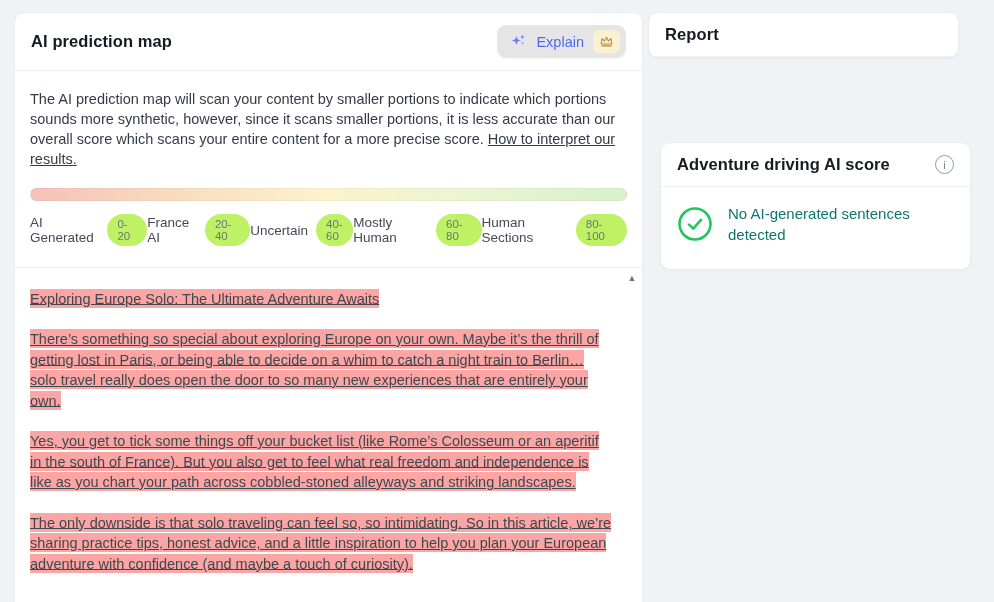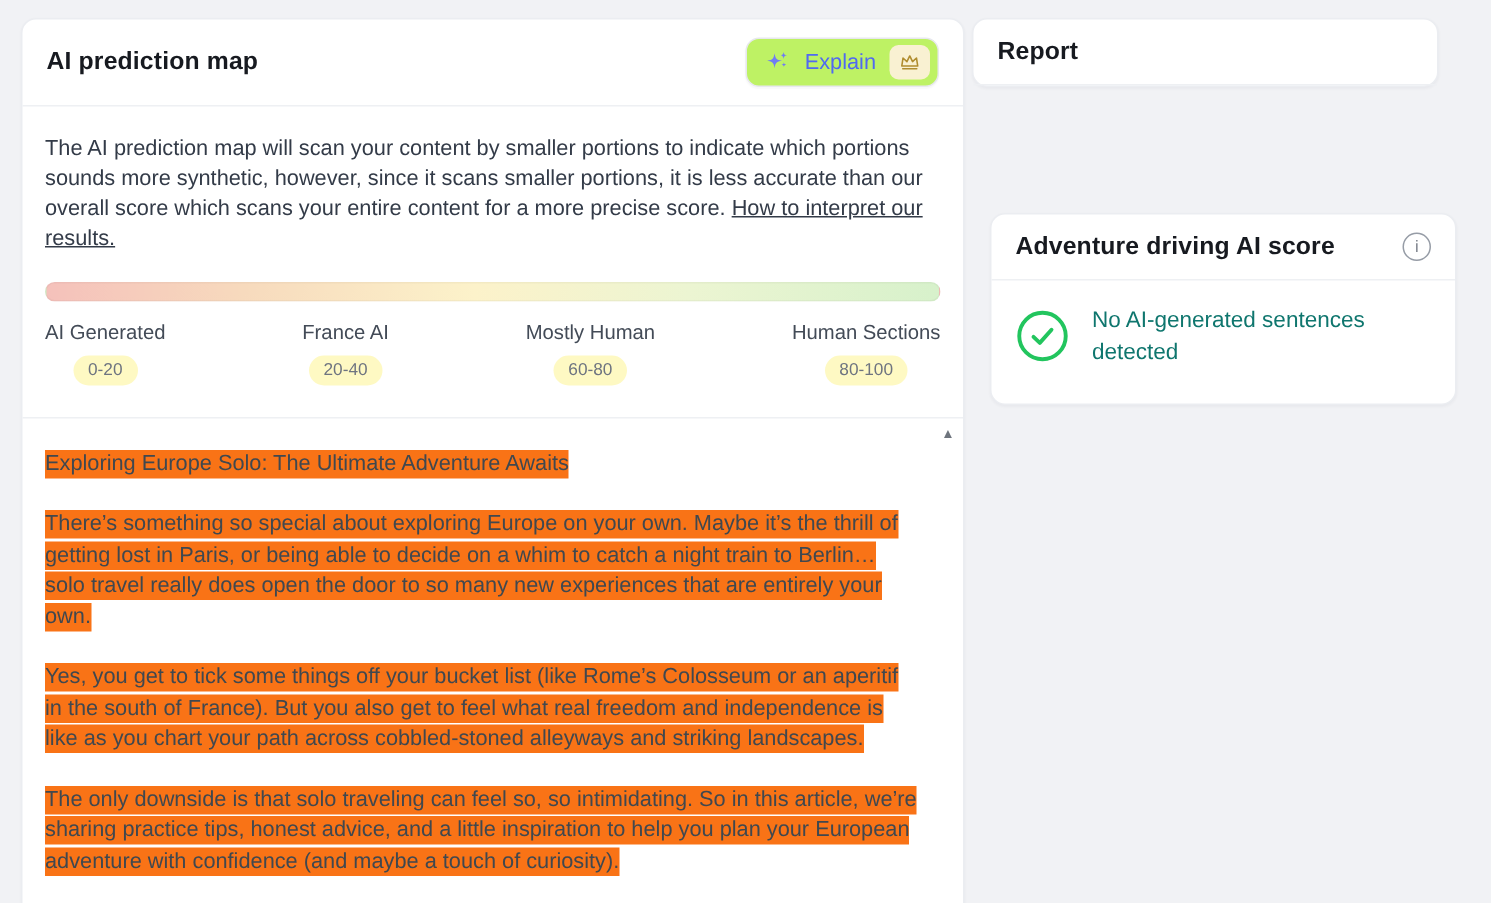--- a/index.html
+++ b/index.html
@@ -26,56 +26,56 @@
   }
 
   
   .left-card {
     position: absolute; left: 14px; top: 12px;
     width: 629px; height: 620px;
     display: flex; flex-direction: column;
   }
   .explain-btn {
     display: inline-flex; align-items: center; gap: 9px;
-    background: #bef264; border: 1px solid #e7e8ee; border-radius: 9px;
+    background: #e5e5e5; border: 1px solid #e7e8ee; border-radius: 9px;
     padding: 4px 5px 4px 12px; cursor: pointer;
     box-shadow: 0 1px 1px rgba(20,24,40,.03);
     font-family: inherit;
   }
   .explain-label { color: #5069f2; font-size: 14.5px; }
   .crown-badge {
     display: inline-flex; align-items: center; justify-content: center;
     width: 27px; height: 23px; background: #f9f1d2; border-radius: 6px;
   }
   .pm-body { padding: 18px 15px 21px; }
   .desc { margin: 0 0 19px; font-size: 14.5px; line-height: 20px; color: #333b48; }
   .desc a { color: #333b48; text-decoration: underline; cursor: pointer; }
   .scale-bar {
     height: 13px; border-radius: 999px; margin-bottom: 13px;
     background: linear-gradient(90deg,
       #f5c1bb 0%, #f7dabd 22%, #fcf2ca 48%, #ecf5d2 72%, #d7f1cb 100%);
     border: 1px solid rgba(0,0,0,.03);
   }
   .scale-row { display: flex; justify-content: space-between; }
-  .scale-col { display: flex; flex-direction: column; align-items: center; gap: 8px; }
+  .scale-col { display: flex; flex-direction: row; align-items: center; gap: 8px; }
   .scale-label { font-size: 13.5px; color: #434b57; }
   .scale-pill {
-    font-size: 11.5px; color: #6e7480; background: #fef9c3;
+    font-size: 11.5px; color: #6e7480; background: #bef264;
     padding: 4px 10px; border-radius: 999px;
   }
   .text-panel {
     border-top: 1px solid #eef0f3;
     flex: 1; position: relative; overflow: hidden;
     padding: 20px 30px 0 15px;
     font-size: 14.5px; line-height: 20.5px; color: #40484f;
   }
   .text-panel p { margin: 0 0 20px; }
   .hl {
-    background: #f97316; padding: 1.5px 0;
-    box-decoration-break: clone; -webkit-box-decoration-break: clone;
+    background: #fca5a5; padding: 1.5px 0;
+    box-decoration-break: clone; text-decoration: underline; -webkit-box-decoration-break: clone;
   }
   .scrollbar {
     position: absolute; top: 3px; right: 3px; bottom: 0; width: 14px;
     display: flex; justify-content: center; align-items: flex-start;
     cursor: pointer;
   }
   .scroll-up-icon { color: #6e747d; font-size: 9px; line-height: 14px; }
 
   
   .report-card { position: absolute; left: 648px; top: 12px; width: 311px; }
@@ -131,20 +131,24 @@
     <div class="scale-row">
       <div class="scale-col">
         <span class="scale-label">AI Generated</span>
         <span class="scale-pill">0-20</span>
       </div>
       <div class="scale-col">
         <span class="scale-label">France AI</span>
         <span class="scale-pill">20-40</span>
       </div>
       <div class="scale-col">
+        <span class="scale-label">Uncertain</span>
+        <span class="scale-pill">40-60</span>
+      </div>
+      <div class="scale-col">
         <span class="scale-label">Mostly Human</span>
         <span class="scale-pill">60-80</span>
       </div>
       <div class="scale-col">
         <span class="scale-label">Human Sections</span>
         <span class="scale-pill">80-100</span>
       </div>
     </div>
   </div>
 

